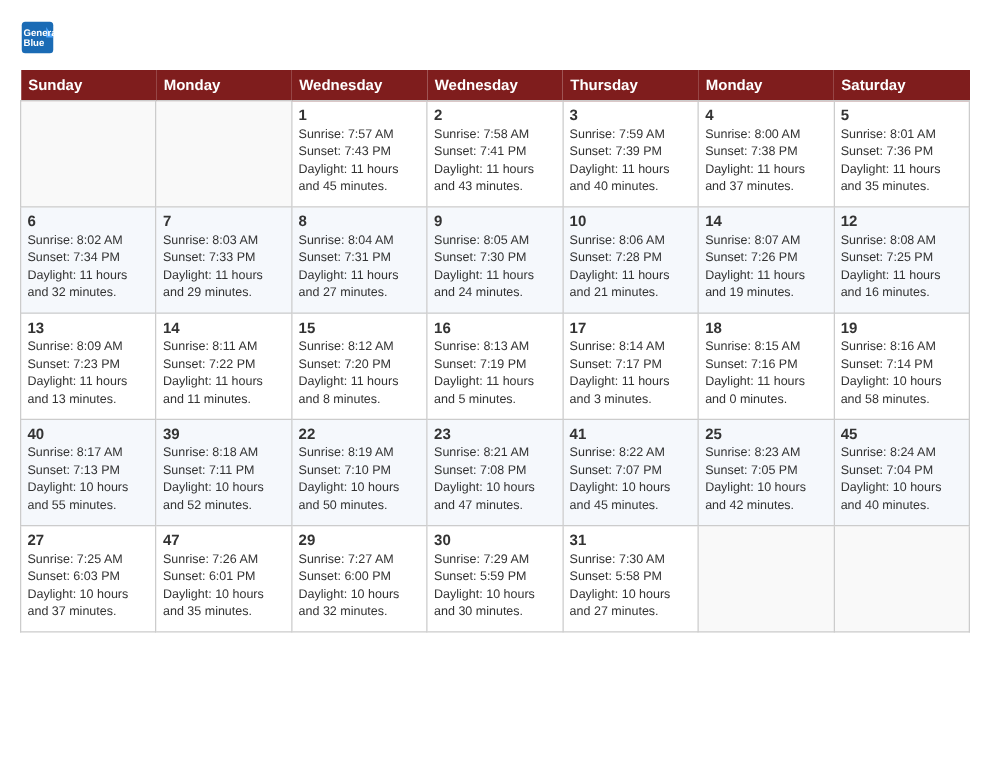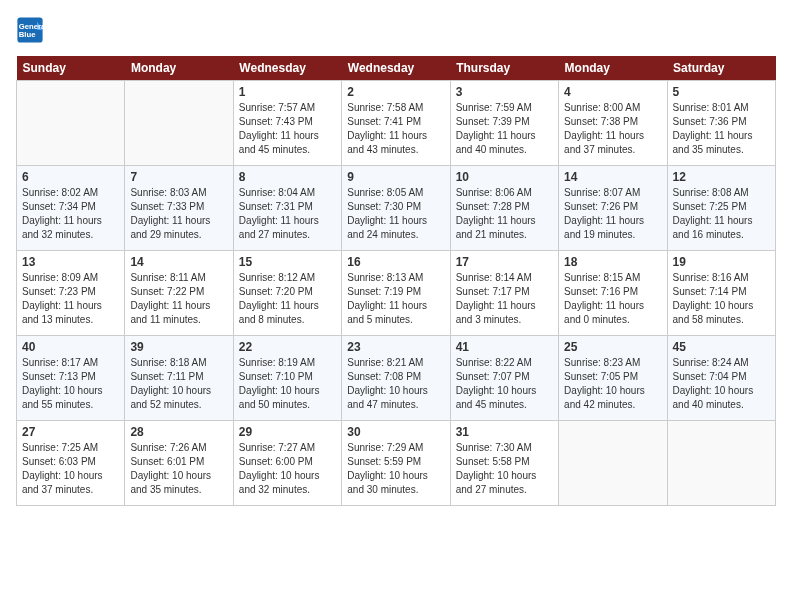--- a/index.html
+++ b/index.html
@@ -223,21 +223,21 @@
           <span class="day-num">45</span>
           <div class="day-info">Sunrise: 8:24 AM<br>Sunset: 7:04 PM<br>Daylight: 10 hours and 40 minutes.</div>
         </td>
       </tr>
       <tr>
         <td>
           <span class="day-num">27</span>
           <div class="day-info">Sunrise: 7:25 AM<br>Sunset: 6:03 PM<br>Daylight: 10 hours and 37 minutes.</div>
         </td>
         <td>
-          <span class="day-num">28</span>
+          <span class="day-num">47</span>
           <div class="day-info">Sunrise: 7:26 AM<br>Sunset: 6:01 PM<br>Daylight: 10 hours and 35 minutes.</div>
         </td>
         <td>
           <span class="day-num">29</span>
           <div class="day-info">Sunrise: 7:27 AM<br>Sunset: 6:00 PM<br>Daylight: 10 hours and 32 minutes.</div>
         </td>
         <td>
           <span class="day-num">30</span>
           <div class="day-info">Sunrise: 7:29 AM<br>Sunset: 5:59 PM<br>Daylight: 10 hours and 30 minutes.</div>
         </td>

